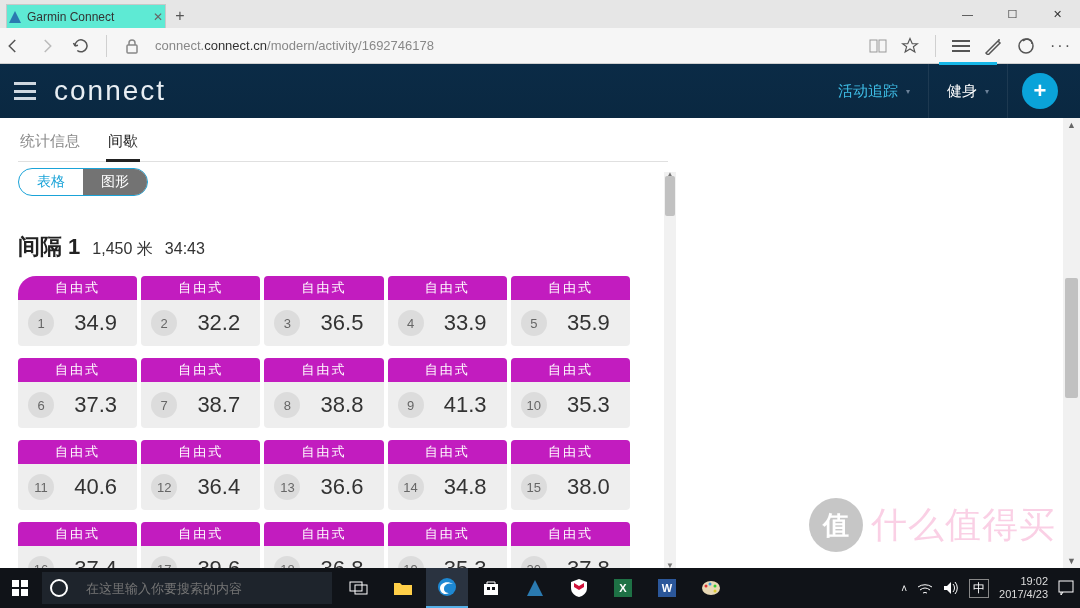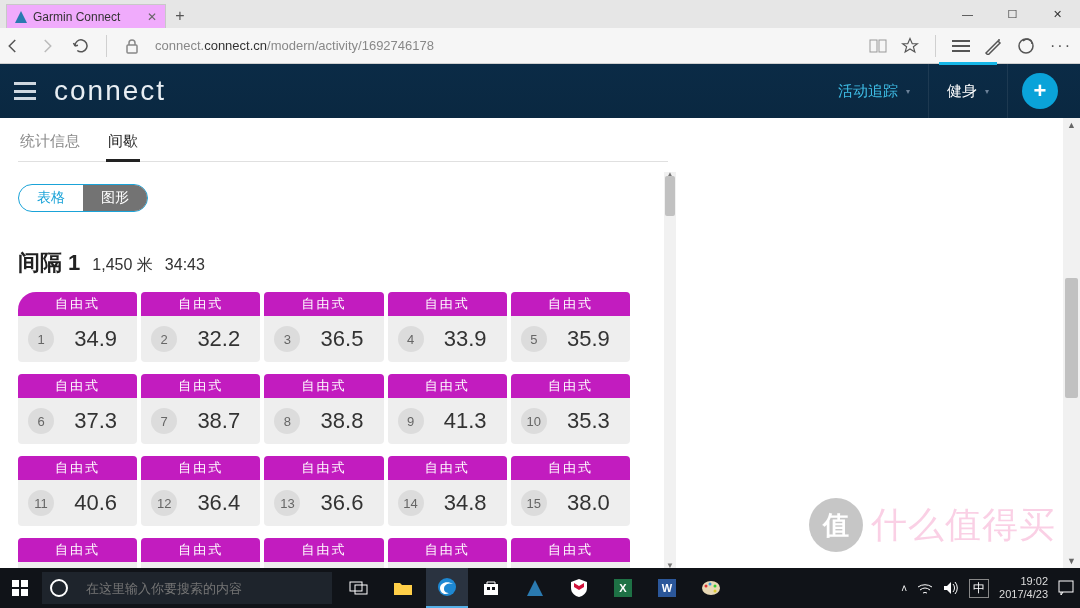--- a/index.html
+++ b/index.html
@@ -1,20 +1,20 @@
 <!DOCTYPE html>
 <html><head>
 <meta charset="utf-8">
 <style>
   * { margin: 0; padding: 0; box-sizing: border-box; font-family: "Segoe UI", Arial, sans-serif; }
   html, body { width: 1080px; height: 608px; overflow: hidden; background: #fff; }
 
   
   .titlebar { height: 28px; background: #e6e6e6; display: flex; align-items: flex-end; position: relative; }
-  .tab { height: 24px; margin-left: 6px; width: 160px; background: #f0abfc; border: 1px solid #c8c8c8; border-bottom: none; display: flex; align-items: center; padding: 0 8px; font-size: 12px; color: #333; position: relative; }
+  .tab { height: 24px; margin-left: 6px; width: 160px; background: #5eead4; border: 1px solid #c8c8c8; border-bottom: none; display: flex; align-items: center; padding: 0 2px; font-size: 12px; color: #333; position: relative; }
   .tab .fav { width: 12px; height: 12px; margin-right: 6px; }
   .tab .tab-title { flex: 1; white-space: nowrap; overflow: hidden; text-overflow: ellipsis; }
   .tab .tab-close { font-size: 12px; color: #666; margin-left: 4px; }
   .newtab { width: 28px; height: 24px; display: flex; align-items: center; justify-content: center; color: #555; font-size: 16px; }
   .win-controls { position: absolute; right: 0; top: 0; display: flex; }
   .win-controls div { width: 45px; height: 28px; display: flex; align-items: center; justify-content: center; color: #333; font-size: 11px; }
 
   
   .addressbar { height: 36px; background: #f6f6f6; border-bottom: 1px solid #d0d0d0; display: flex; align-items: center; padding: 0 2px; gap: 12px; }
   .addr-btn { width: 22px; height: 22px; display: flex; align-items: center; justify-content: center; color: #555; }
@@ -37,21 +37,21 @@
 
   
   .content-wrap { display: flex; height: calc(608px - 28px - 36px - 54px - 40px); }
   .content { flex: 1; padding: 8px 18px 0 18px; position: relative; }
   .page-scroll { width: 17px; background: #f1f1f1; position: relative; }
   .page-scroll .thumb { position: absolute; left: 2px; right: 2px; top: 18px; height: 80px; background: #c1c1c1; border-radius: 2px; }
   .page-scroll .arrow { position:absolute; left:0; right:0; text-align:center; font-size:9px; color:#666; }
   .page-scroll .arrow.up { top:2px; } .page-scroll .arrow.down { bottom:2px; }
 
   
-  .sub-tabs { display: flex; gap: 24px; border-bottom: 1px solid #e0e0e0; margin-bottom: 22px; }
+  .sub-tabs { display: flex; gap: 24px; border-bottom: 1px solid #e0e0e0; margin-bottom: 6px; }
   .sub-tab { padding: 6px 2px 10px 2px; font-size: 15px; color: #8a8a8a; position: relative; }
   .sub-tab.active { color: #222; }
   .sub-tab.active::after { content:""; position:absolute; left:0; right:0; bottom:-1px; height:3px; background:#222; }
 
   
   .toggle { display: inline-flex; border: 1px solid #1aa3d8; border-radius: 16px; overflow: hidden; margin-bottom: 36px; }
   .toggle span { padding: 4px 18px; font-size: 14px; color: #1aa3d8; cursor: pointer; }
   .toggle span.on { background: #737373; color: #fff; }
 
   

